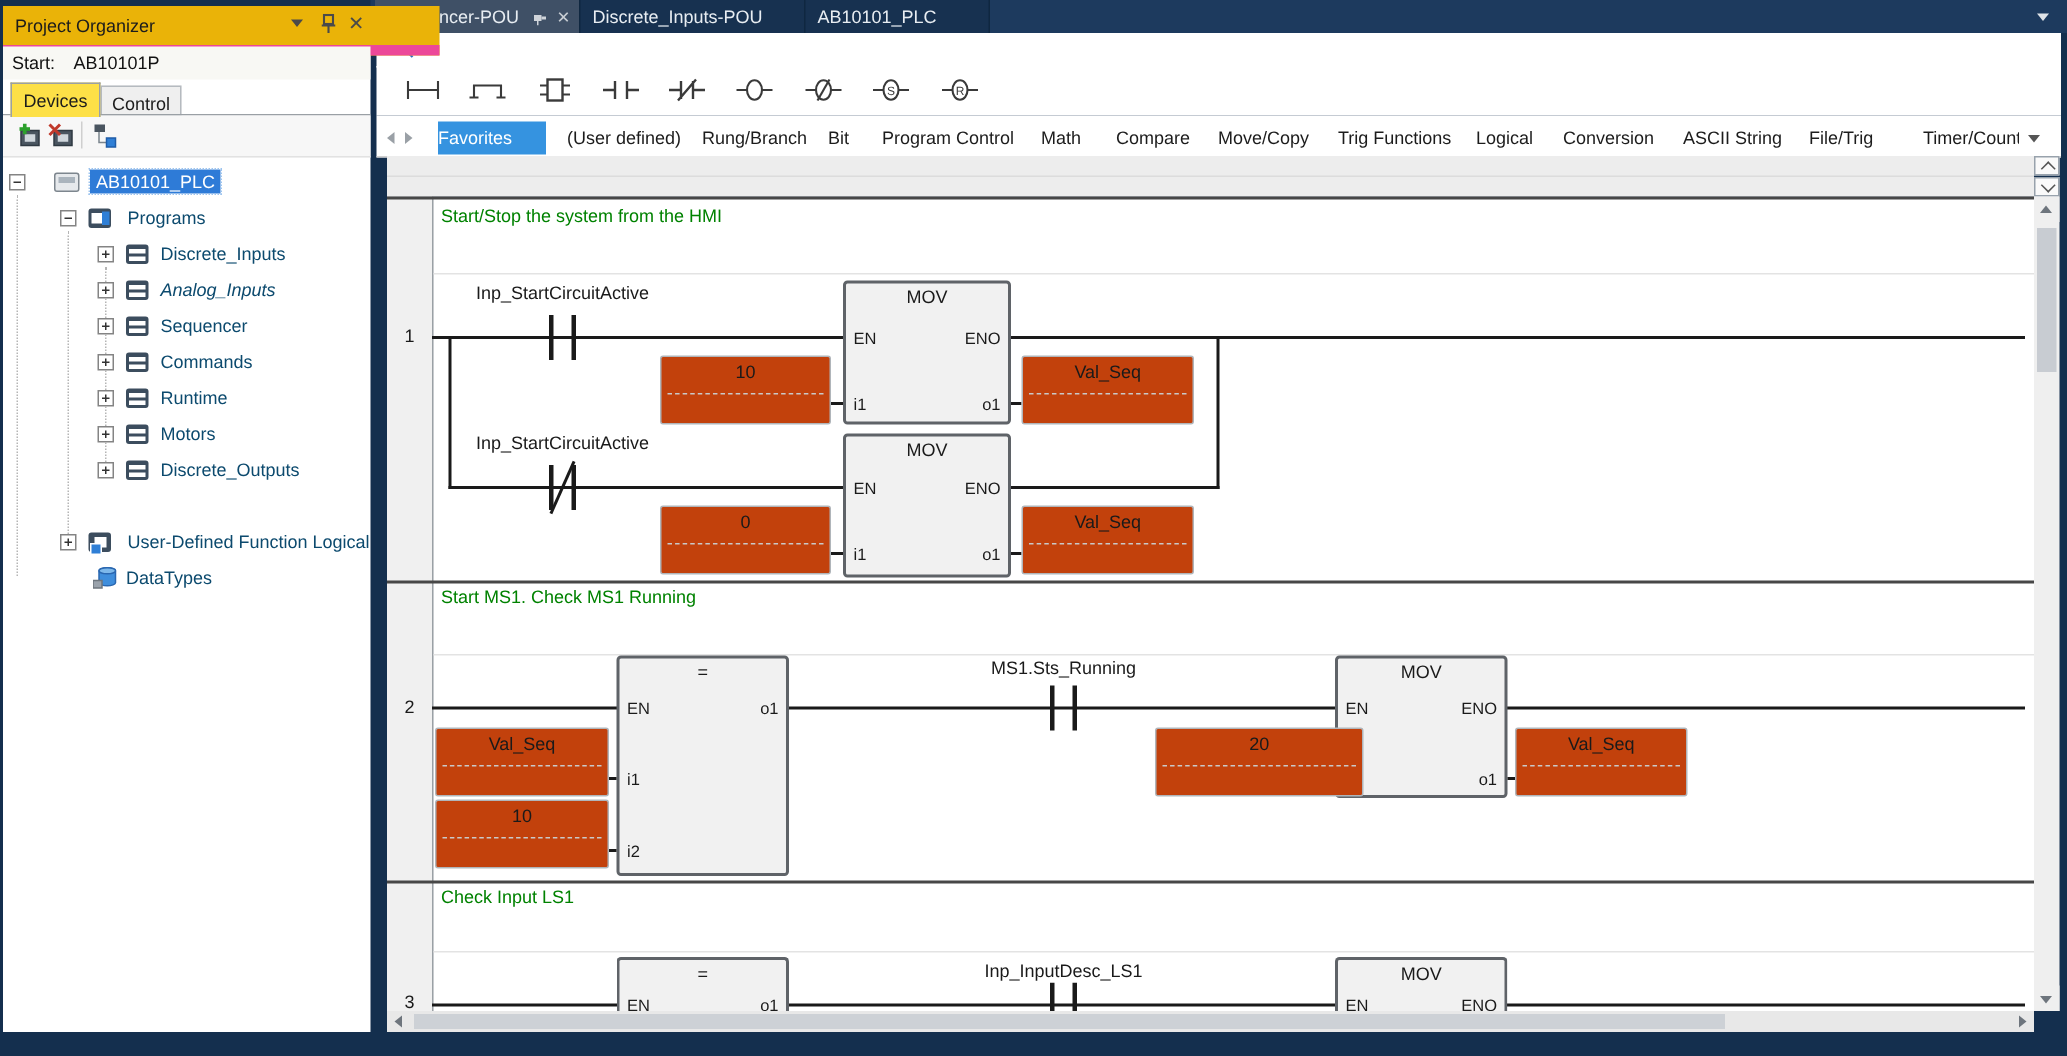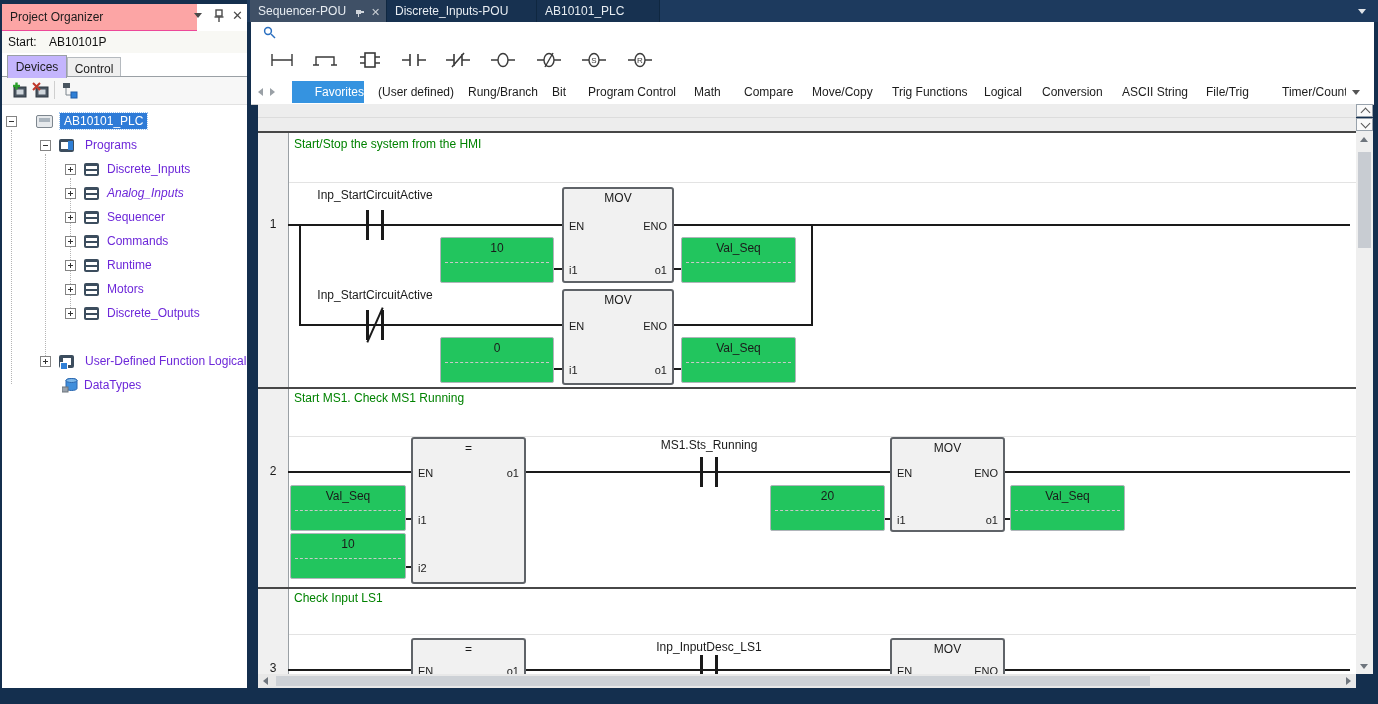--- a/index.html
+++ b/index.html
@@ -14,21 +14,21 @@
   .tab-ico{display:inline-block;vertical-align:middle;margin:0 3px;}
   .caret-down{width:0;height:0;border-left:4px solid transparent;border-right:4px solid transparent;border-top:5px solid #dfe3e8;}
   
   #searchrow{left:251px;top:22px;width:1123px;height:22px;background:#ffffff;border-bottom:1px solid #d4d4d4;}
   #searchrow input{position:absolute;left:30px;top:2px;width:300px;border:none;outline:none;font-family:"Liberation Sans",sans-serif;font-size:12px;color:#444;background:transparent;}
   #searchrow input::placeholder{color:#5f6a75;opacity:1;}
   #iconrow{left:251px;top:44px;width:1123px;height:33px;background:#ffffff;}
   .instr-btn{position:absolute;top:6px;width:26px;height:20px;}
   #catrow{left:251px;top:77px;width:1123px;height:27px;background:#ffffff;border-bottom:1px solid #cfcfcf;}
   .cat{position:absolute;top:4px;height:22px;line-height:22px;font-size:12px;color:#1c1c1c;white-space:nowrap;}
-  .cat.active{background:#3593e0;color:#ffffff;text-align:right;}
+  .cat.active{background:#3593e0;color:#ffffff;text-align:left;}
   .navtri{position:absolute;top:11px;width:0;height:0;}
   .navtri.left{border-top:4px solid transparent;border-bottom:4px solid transparent;border-right:5px solid #9aa0a6;}
   .navtri.right{border-top:4px solid transparent;border-bottom:4px solid transparent;border-left:5px solid #9aa0a6;}
   .cat-caret{position:absolute;top:13px;width:0;height:0;border-left:4px solid transparent;border-right:4px solid transparent;border-top:5px solid #555;}
   
   #band{left:258px;top:104px;width:1098px;height:27px;background:#ededed;}
   #bandline{left:258px;top:117px;width:1098px;height:1px;background:#dcdcdc;}
   #ladderbg{left:258px;top:131px;width:1098px;height:543px;background:#ffffff;}
   #gutter{left:258px;top:131px;width:30px;height:543px;background:#f0f0f0;border-right:1px solid #9aa0a5;}
   .rsep{position:absolute;left:258px;width:1098px;height:2px;background:#474747;}
@@ -39,58 +39,58 @@
   .wv{position:absolute;width:2px;background:#1a1a1a;}
   .contact{position:absolute;width:18px;height:30px;}
   .cbar{position:absolute;top:0;width:3px;height:30px;background:#1a1a1a;}
   .cslash{position:absolute;left:8px;top:-4px;width:2px;height:38px;background:#1a1a1a;transform:rotate(24deg);}
   .tagname{position:absolute;transform:translateX(-50%);font-size:12px;color:#1a1a1a;white-space:nowrap;}
   .fblock{position:absolute;background:#f1f1f1;border:2px solid #5f6368;border-radius:3px;box-sizing:border-box;}
   .fbtitle{position:absolute;left:0;right:0;top:2px;text-align:center;font-size:12px;color:#1a1a1a;}
   .pin{position:absolute;font-size:11px;color:#1a1a1a;}
   .pinl{left:5px;}
   .pinr{right:5px;}
-  .opbox{position:absolute;background:#22c55e;border:1px solid #b0b5ba;border-radius:2px;box-sizing:border-box;}
+  .opbox{position:absolute;background:#c2410c;border:1px solid #b0b5ba;border-radius:2px;box-sizing:border-box;}
   .opval{position:absolute;left:0;right:0;top:3px;text-align:center;font-size:12px;color:#1a1a1a;}
   .opdash{position:absolute;left:4px;right:4px;top:24px;border-top:1px dashed #c9c9c9;}
   
   #vscroll{left:1356px;top:131px;width:17px;height:543px;background:#efefef;}
   #hscroll{left:258px;top:674px;width:1098px;height:14px;background:#e8e8e8;}
   .sbtn{position:absolute;background:#efefef;}
   .tri{position:absolute;width:0;height:0;}
   .tri.up{border-left:4px solid transparent;border-right:4px solid transparent;border-bottom:5px solid #6e757d;}
   .tri.down{border-left:4px solid transparent;border-right:4px solid transparent;border-top:5px solid #6e757d;}
   .tri.lft{border-top:4px solid transparent;border-bottom:4px solid transparent;border-right:5px solid #6e757d;}
   .tri.rgt{border-top:4px solid transparent;border-bottom:4px solid transparent;border-left:5px solid #6e757d;}
   #vthumb{position:absolute;left:2px;top:21px;width:13px;height:96px;background:#c8ccd2;}
   #hthumb{position:absolute;left:18px;top:2px;width:874px;height:10px;background:#cdd1d6;}
   .chevbtn{position:absolute;left:1356px;width:17px;height:13px;background:#fafafa;border:1px solid #98a2ac;box-sizing:border-box;}
   .chev{position:absolute;left:5px;width:6px;height:6px;border-right:1.5px solid #555;border-bottom:1.5px solid #555;}
   .chev.up{top:4px;transform:rotate(-135deg);}
   .chev.dn{top:1px;transform:rotate(45deg);}
   
   #panel{left:2px;top:4px;width:245px;height:684px;background:#ffffff;}
-  #panelhdr{position:absolute;left:0;top:0;width:195px;height:26px;background:#fca5a5;border-bottom:7px solid #ec4899;}
+  #panelhdr{position:absolute;left:0;top:0;width:291px;height:26px;background:#eab308;border-bottom:7px solid #ec4899;}
   #panelhdr .ttl{position:absolute;left:8px;top:6px;font-size:12px;color:#1c1c1c;}
   .hdr-ico{position:absolute;top:7px;font-size:12px;color:#4a4a4a;line-height:12px;}
   #namerow{position:absolute;left:0;top:27px;width:245px;height:22px;background:#f8f8f4;}
   #namerow span{position:absolute;top:4px;font-size:12px;color:#111;}
   #ptabs{position:absolute;left:0;top:50px;width:245px;height:23px;}
   #ptabs::after{content:"";position:absolute;left:0;right:0;bottom:0;height:1px;background:#9aa0a5;}
   .ptab{position:absolute;top:1px;height:22px;line-height:22px;font-size:12px;color:#1c1c1c;text-align:center;box-sizing:border-box;}
-  .ptab.active{background:#c4b5fd;border:1px solid #9aa0a5;border-bottom:none;z-index:2;height:23px;}
+  .ptab.active{background:#fde047;border:1px solid #9aa0a5;border-bottom:none;z-index:2;height:23px;}
   .ptab.inactive{background:#efefef;border:1px solid #b5babf;top:3px;height:20px;}
   #ptoolbar{position:absolute;left:0;top:73px;width:245px;height:27px;background:#f7f7f7;border-bottom:1px solid #e2e2e2;}
   .tb-sep{position:absolute;left:52px;top:4px;width:1px;height:18px;background:#cfcfcf;}
   
   .trow{position:absolute;left:0;width:245px;height:24px;}
   .texp{position:absolute;top:6px;width:11px;height:11px;background:#fff;border:1px solid #848484;box-sizing:border-box;}
   .texp::before{content:"";position:absolute;left:2px;top:4px;width:5px;height:1px;background:#333;}
   .texp.plus::after{content:"";position:absolute;left:4px;top:2px;width:1px;height:5px;background:#333;}
-  .tlabel{position:absolute;top:4px;font-size:12px;color:#6d28d9;white-space:nowrap;}
+  .tlabel{position:absolute;top:4px;font-size:12px;color:#0c4a6e;white-space:nowrap;}
   .tlabel.sel{background:#2e7bd7;color:#fff;padding:1px 4px;margin-top:-1px;outline:1px dotted #9cc3ee;}
   .guide{position:absolute;width:1px;border-left:1px dotted #b5b5b5;}
   
   .ic{position:absolute;top:5px;}
   .ic-plc{width:17px;height:13px;background:#e6e9ec;border:1px solid #7d868e;border-radius:2px;box-sizing:border-box;}
   .ic-plc::after{content:"";position:absolute;left:2px;top:2px;right:2px;height:4px;background:#aab4bd;}
   .ic-folder{width:15px;height:13px;background:#3c4d5e;border-radius:2px;}
   .ic-folder::before{content:"";position:absolute;left:2px;top:3px;width:8px;height:7px;background:#fff;}
   .ic-folder::after{content:"";position:absolute;right:1px;top:2px;width:5px;height:9px;background:#2f7fd6;}
   .ic-ladprog{width:15px;height:13px;background:#3c4d5e;border-radius:2px;}
@@ -306,21 +306,21 @@
   </div>
   <div class="fblock" style="left:890px;top:437px;width:115px;height:95px;">
     <div class="fbtitle">MOV</div>
     <span class="pin pinl" style="top:28px;">EN</span>
     <span class="pin pinr" style="top:28px;">ENO</span>
     <span class="pin pinl" style="top:75px;">i1</span>
     <span class="pin pinr" style="top:75px;">o1</span>
   </div>
   <div class="wh" style="left:885px;top:518px;width:5px;"></div>
   <div class="wh" style="left:1005px;top:518px;width:5px;"></div>
-  <div class="opbox" style="left:770px;top:485px;width:115px;height:46px;">
+  <div class="opbox" style="left:770px;top:485px;width:139px;height:46px;">
     <div class="opval">20</div>
       <div class="opdash"></div>
   </div>
   <div class="opbox" style="left:1010px;top:485px;width:115px;height:46px;">
     <div class="opval">Val_Seq</div>
       <div class="opdash"></div>
   </div>
 
   <div class="fblock" style="left:411px;top:638px;width:115px;height:36px;border-bottom:none;border-radius:3px 3px 0 0;">
     <div class="fbtitle">=</div>

